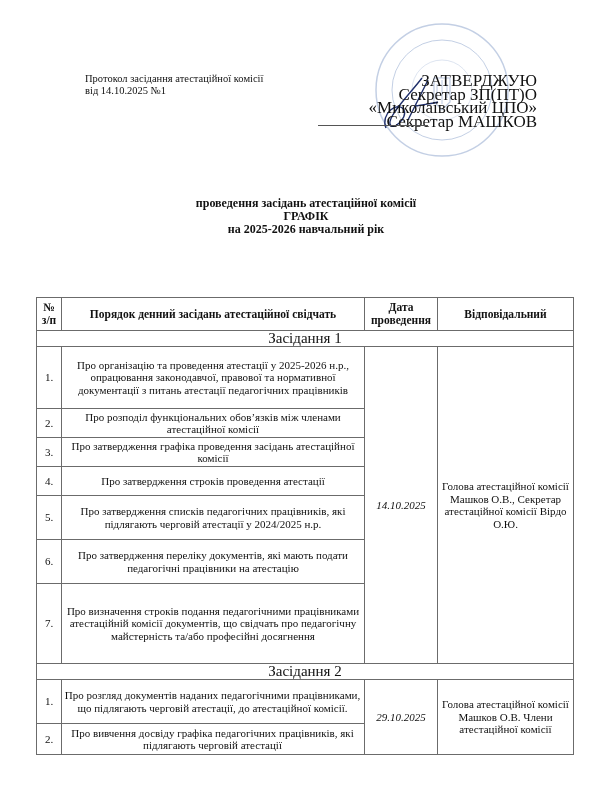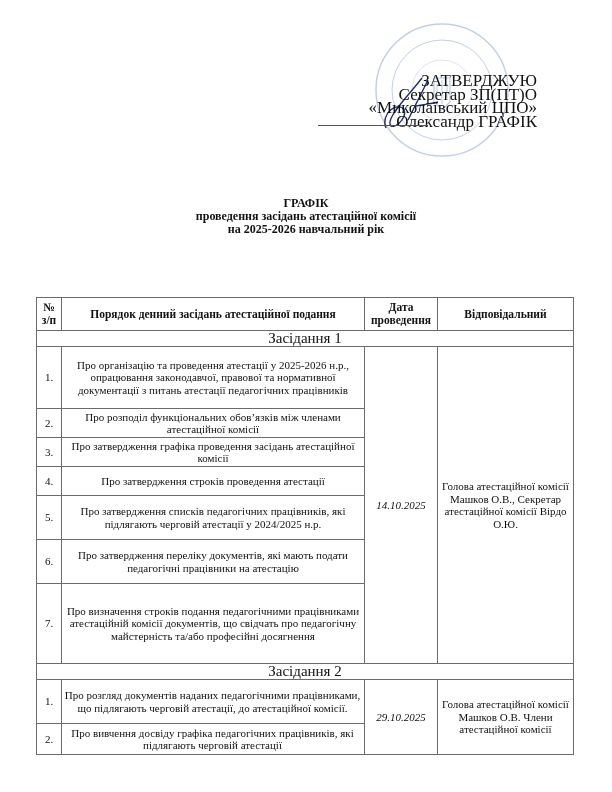--- a/index.html
+++ b/index.html
@@ -37,41 +37,43 @@
   <circle cx="70" cy="70" r="30" fill="none" stroke="#b8c6e0" stroke-width="0.8" opacity="0.6"></circle>
   <path d="M62 58 L62 82 L70 90 L78 82 L78 58 Z" fill="none" stroke="#9fb2d4" stroke-width="1.2" opacity="0.7"></path>
   <path d="M70 60 L70 84 M65 64 L65 78 M75 64 L75 78" stroke="#9fb2d4" stroke-width="1" opacity="0.7"></path>
 </svg>
 
 <svg class="signature" viewBox="0 0 70 70">
   <path d="M8 58 C2 44 20 30 26 40 C30 48 14 62 12 54 C10 46 30 26 44 8 M30 50 L50 10 M38 36 C46 34 54 34 60 32" fill="none" stroke="#1f2f6b" stroke-width="1.4"></path>
 </svg>
 
 <div class="approved">
+  <div>Протокол засідання атестаційної комісії</div>
+  <div>від 14.10.2025 №1</div>
 </div>
 
 <div class="confirm">
   <div>ЗАТВЕРДЖУЮ</div>
   <div>Секретар ЗП(ПТ)О</div>
   <div>«Миколаївський ЦПО»</div>
-  <div>Олександр ГРАФІК</div>
+  <div>Секретар МАШКОВ</div>
 </div>
 <div class="sign-line"></div>
 
 <div class="title-block">
+  <div>проведення засідань атестаційної комісії</div>
   <div>ГРАФІК</div>
-  <div>проведення засідань атестаційної комісії</div>
   <div>на 2025-2026 навчальний рік</div>
 </div>
 
 <table class="schedule">
   <thead>
     <tr>
       <th class="c-num">№ з/п</th>
-      <th class="c-agenda">Порядок денний засідань атестаційної подання</th>
+      <th class="c-agenda">Порядок денний засідань атестаційної свідчать</th>
       <th class="c-date">Дата проведення</th>
       <th class="c-resp">Відповідальний</th>
     </tr>
   </thead>
   <tbody>
     <tr class="section">
       <td colspan="4">Засідання 1</td>
     </tr>
     <tr style="height:62px">
       <td class="num">1.</td>

